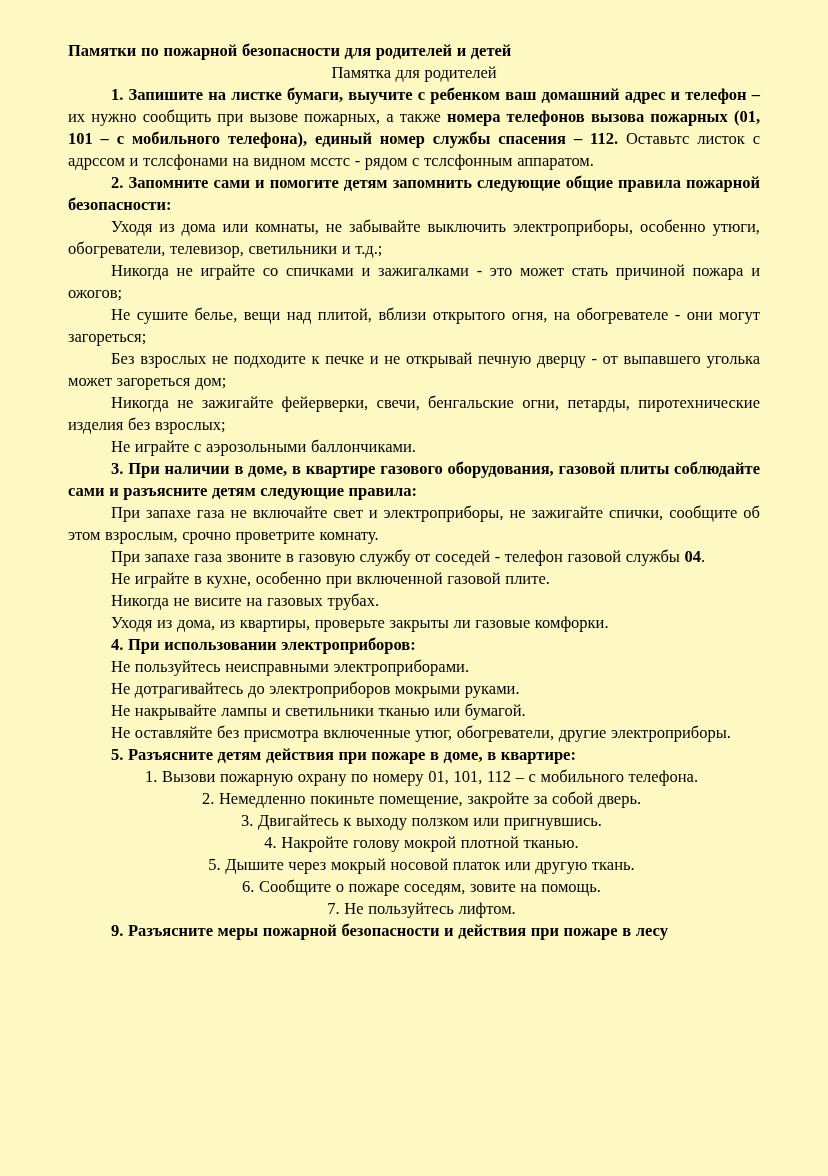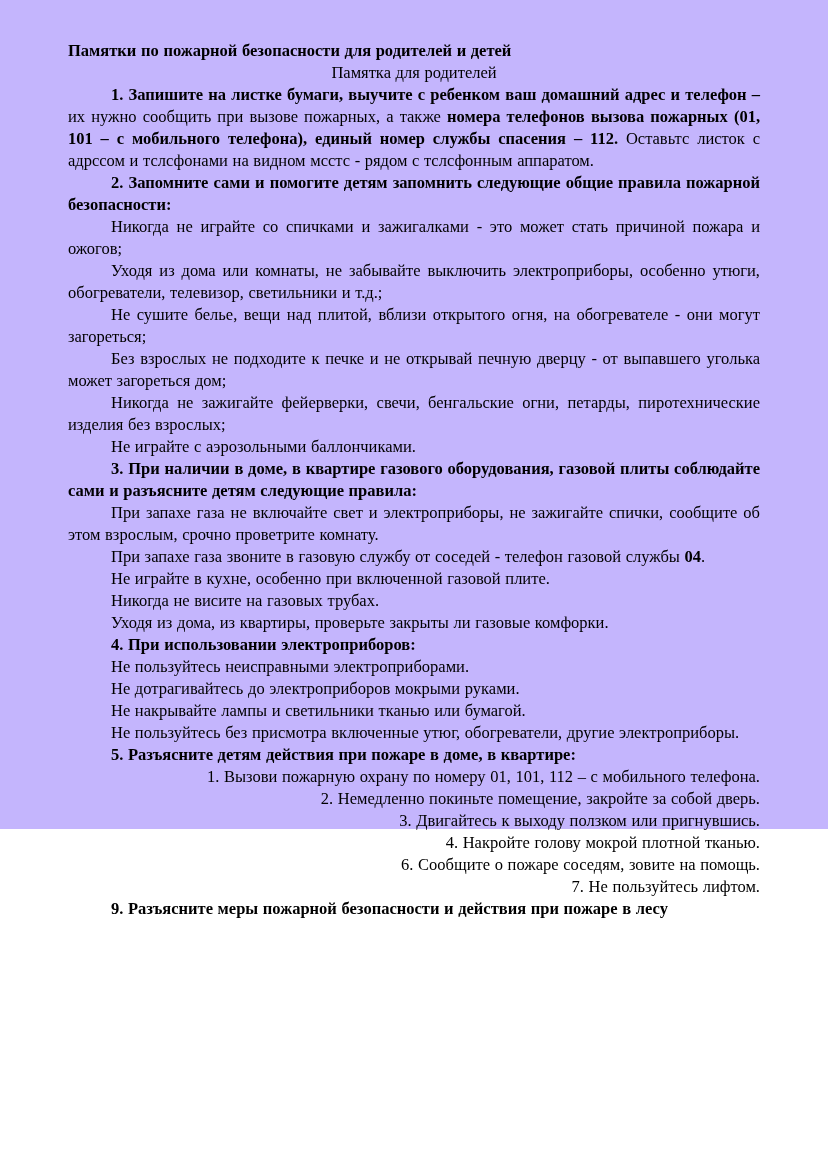--- a/index.html
+++ b/index.html
@@ -10,23 +10,23 @@
   body {
     width: 828px;
     height: 1176px;
     overflow: hidden;
     font-family: "Liberation Serif", "DejaVu Serif", serif;
     color: #000000;
   }
   .page {
     box-sizing: border-box;
     width: 828px;
-    height: 829px;
+    height: 1176px;
     padding: 40px 68px 0 68px;
-    background: #c4b5fd;
+    background: #fef9c3;
   }
   .page p {
     margin: 0;
     font-size: 16.5px;
     line-height: 22px;
     word-spacing: 0.5px;
   }
   .b { font-weight: bold; }
   .p-title {
     font-weight: bold;
@@ -38,52 +38,53 @@
     margin-top: 20px;
   }
   .p-body {
     text-align: justify;
     text-indent: 43px;
   }
   .sec-gap {
     margin-top: 22px;
   }
   .p-list {
-    text-align: right;
+    text-align: center;
     padding-left: 15px;
   }
 </style>
 </head>
 <body>
 
 <div class="page">
   <p class="p-title">Памятки по пожарной безопасности для родителей и детей</p>
   <p class="p-center">Памятка для родителей</p>
   <div id="doc-sections">
       <p class="p-body sec-gap"><span class="b">1. Запишите на листке бумаги, выучите с ребенком ваш домашний адрес и телефон – </span><span class="n">их нужно сообщить при вызове пожарных, а также </span><span class="b">номера телефонов вызова пожарных (01, 101 – с мобильного телефона), единый номер службы спасения – 112.</span><span class="n"> Оставьтс листок с адрссом и тслсфонами на видном мсстс - рядом с тслсфонным аппаратом.</span></p>
       <p class="p-body sec-gap"><span class="b">2. Запомните сами и помогите детям запомнить следующие общие правила пожарной безопасности:</span></p>
+      <p class="p-body"><span class="n">Уходя из дома или комнаты, не забывайте выключить электроприборы, особенно утюги, обогреватели, телевизор, светильники и т.д.;</span></p>
       <p class="p-body"><span class="n">Никогда не играйте со спичками и зажигалками - это может стать причиной пожара и ожогов;</span></p>
-      <p class="p-body"><span class="n">Уходя из дома или комнаты, не забывайте выключить электроприборы, особенно утюги, обогреватели, телевизор, светильники и т.д.;</span></p>
       <p class="p-body"><span class="n">Не сушите белье, вещи над плитой, вблизи открытого огня, на обогревателе - они могут загореться;</span></p>
       <p class="p-body"><span class="n">Без взрослых не подходите к печке и не открывай печную дверцу - от выпавшего уголька может загореться дом;</span></p>
       <p class="p-body"><span class="n">Никогда не зажигайте фейерверки, свечи, бенгальские огни, петарды, пиротехнические изделия без взрослых;</span></p>
       <p class="p-body"><span class="n">Не играйте с аэрозольными баллончиками.</span></p>
       <p class="p-body sec-gap"><span class="b">3. При наличии в доме, в квартире газового оборудования, газовой плиты соблюдайте сами и разъясните детям следующие правила:</span></p>
       <p class="p-body"><span class="n">При запахе газа не включайте свет и электроприборы, не зажигайте спички, сообщите об этом взрослым, срочно проветрите комнату.</span></p>
       <p class="p-body"><span class="n">При запахе газа звоните в газовую службу от соседей - телефон газовой службы </span><span class="b">04</span><span class="n">.</span></p>
       <p class="p-body"><span class="n">Не играйте в кухне, особенно при включенной газовой плите.</span></p>
       <p class="p-body"><span class="n">Никогда не висите на газовых трубах.</span></p>
       <p class="p-body"><span class="n">Уходя из дома, из квартиры, проверьте закрыты ли газовые комфорки.</span></p>
       <p class="p-body sec-gap"><span class="b">4. При использовании электроприборов:</span></p>
       <p class="p-body"><span class="n">Не пользуйтесь неисправными электроприборами.</span></p>
       <p class="p-body"><span class="n">Не дотрагивайтесь до электроприборов мокрыми руками.</span></p>
       <p class="p-body"><span class="n">Не накрывайте лампы и светильники тканью или бумагой.</span></p>
-      <p class="p-body"><span class="n">Не пользуйтесь без присмотра включенные утюг, обогреватели, другие электроприборы.</span></p>
+      <p class="p-body"><span class="n">Не оставляйте без присмотра включенные утюг, обогреватели, другие электроприборы.</span></p>
       <p class="p-body sec-gap"><span class="b">5. Разъясните детям действия при пожаре в доме, в квартире:</span></p>
       <p class="p-list"><span class="n">1. Вызови пожарную охрану по номеру 01, 101, 112 – с мобильного телефона.</span></p>
       <p class="p-list"><span class="n">2. Немедленно покиньте помещение, закройте за собой дверь.</span></p>
       <p class="p-list"><span class="n">3. Двигайтесь к выходу ползком или пригнувшись.</span></p>
       <p class="p-list"><span class="n">4. Накройте голову мокрой плотной тканью.</span></p>
+      <p class="p-list"><span class="n">5. Дышите через мокрый носовой платок или другую ткань.</span></p>
       <p class="p-list"><span class="n">6. Сообщите о пожаре соседям, зовите на помощь.</span></p>
       <p class="p-list"><span class="n">7. Не пользуйтесь лифтом.</span></p>
       <p class="p-body sec-gap"><span class="b">9. Разъясните меры пожарной безопасности и действия при пожаре в лесу</span></p>
     </div>
 </div>
 
 </body></html>

